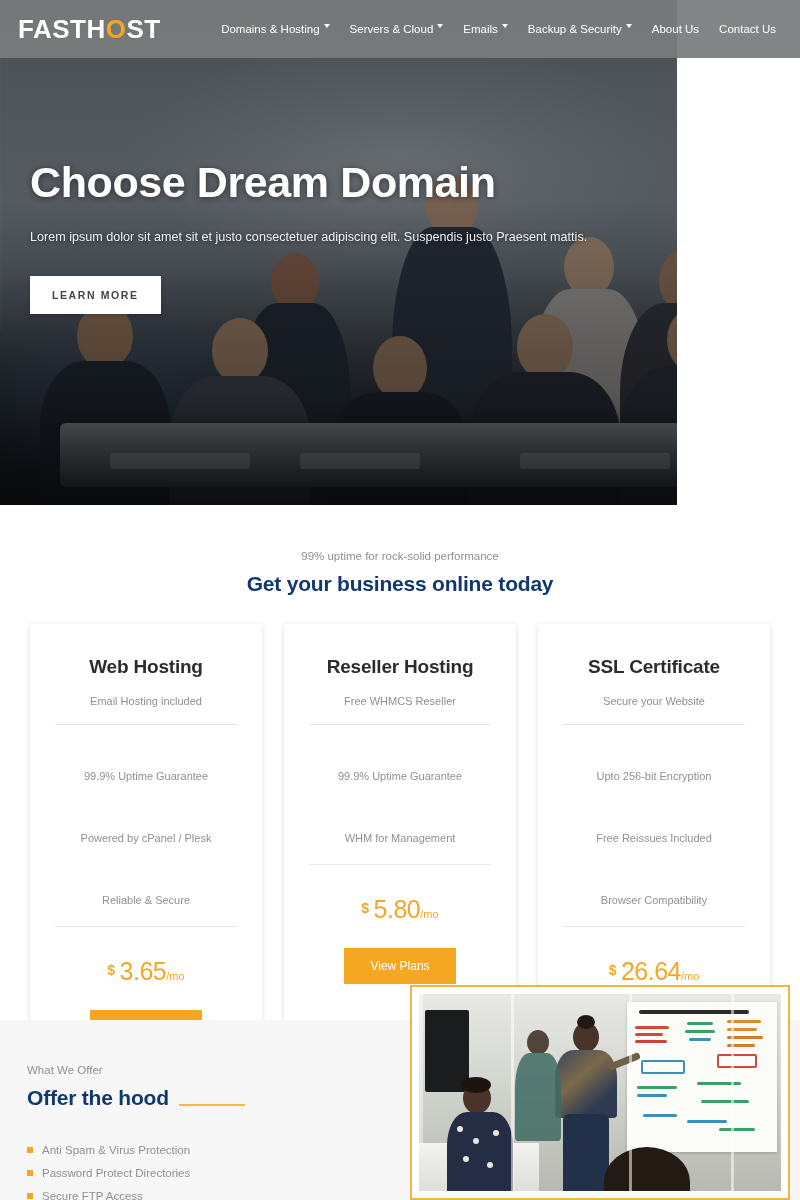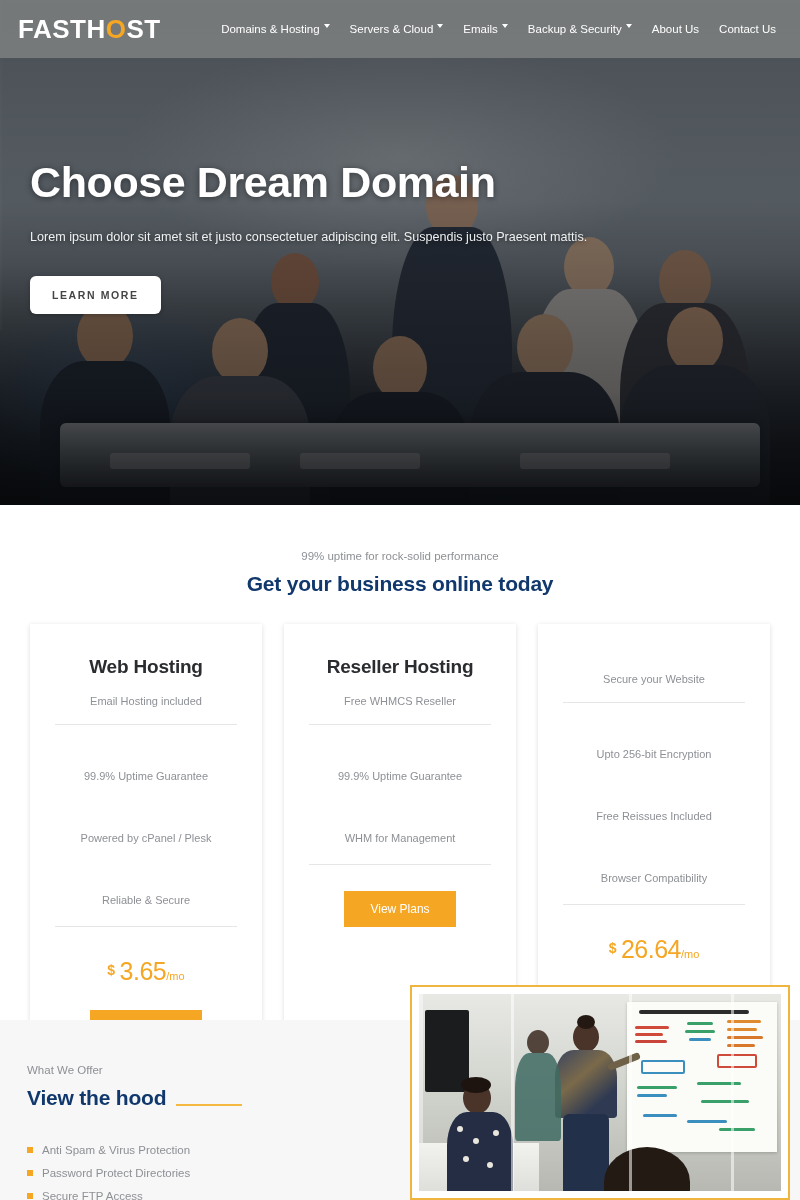--- a/index.html
+++ b/index.html
@@ -47,21 +47,21 @@
     width:0;height:0;
     border-left:3.5px solid transparent;
     border-right:3.5px solid transparent;
     border-top:4px solid #ffffff;
     position:relative; top:1px;
   }
 
   
   .hero{
     position:absolute; top:0; left:0;
-    width:800px; height:505px;
+    width:677px; height:505px;
     overflow:hidden;
     background:#0369a1;
     padding-left:23px;
   }
   .hero-photo{ position:absolute; inset:0; }
   
   .hp-bg{
     position:absolute; inset:0;
     background:
       linear-gradient(180deg,#9aa3a8 0%, #8d969c 32%, #7e878d 52%, #2d3238 78%, #101316 100%);
@@ -131,21 +131,20 @@
     margin-top:30px;
     display:inline-block;
     background:#ffffff;
     color:#454545;
     font-size:10.5px;
     font-weight:bold;
     letter-spacing:1.6px;
     padding:13px 22px;
     cursor:pointer;
     box-shadow:0 1px 4px rgba(0,0,0,.25);
-    border-radius:6px;
   }
 
   
   .plans-section{
     position:absolute; top:505px; left:0;
     width:800px; height:515px;
     background:#ffffff;
   }
   .eyebrow{
     text-align:center;
@@ -407,24 +406,29 @@
 
     <div class="card">
       <div class="card-title">Reseller Hosting</div>
       <div class="card-tagline">Free WHMCS Reseller</div>
       <div class="card-rule"></div>
       <ul class="feat-list">
         <li>99.9% Uptime Guarantee</li>
         <li>WHM for Management</li>
       </ul>
       <div class="card-rule2"></div>
+      <div class="price">
+        <span class="cur">$</span>
+        <span class="amt">5.80</span><span class="per">/mo</span>
+      </div>
       <button class="plan-btn">View Plans</button>
     </div>
 
     <div class="card">
+      <div class="card-title">SSL Certificate</div>
       <div class="card-tagline">Secure your Website</div>
       <div class="card-rule"></div>
       <ul class="feat-list">
         <li>Upto 256-bit Encryption</li>
         <li>Free Reissues Included</li>
         <li>Browser Compatibility</li>
       </ul>
       <div class="card-rule2"></div>
       <div class="price">
         <span class="cur">$</span>
@@ -432,21 +436,21 @@
       </div>
       <button class="plan-btn">View Plans</button>
     </div>
 
   </div>
 </section>
 
 <section class="hood-section">
   <div class="hood-eyebrow">What We Offer</div>
   <div class="hood-title-row">
-    <h2 class="hood-title">View the hood</h2>
+    <h2 class="hood-title">Offer the hood</h2>
     <span class="hood-underline"></span>
   </div>
   <ul class="hood-list">
     <li>
       <span class="bullet"></span>
       <span>Anti Spam &amp; Virus Protection</span>
     </li>
     <li>
       <span class="bullet"></span>
       <span>Password Protect Directories</span>

